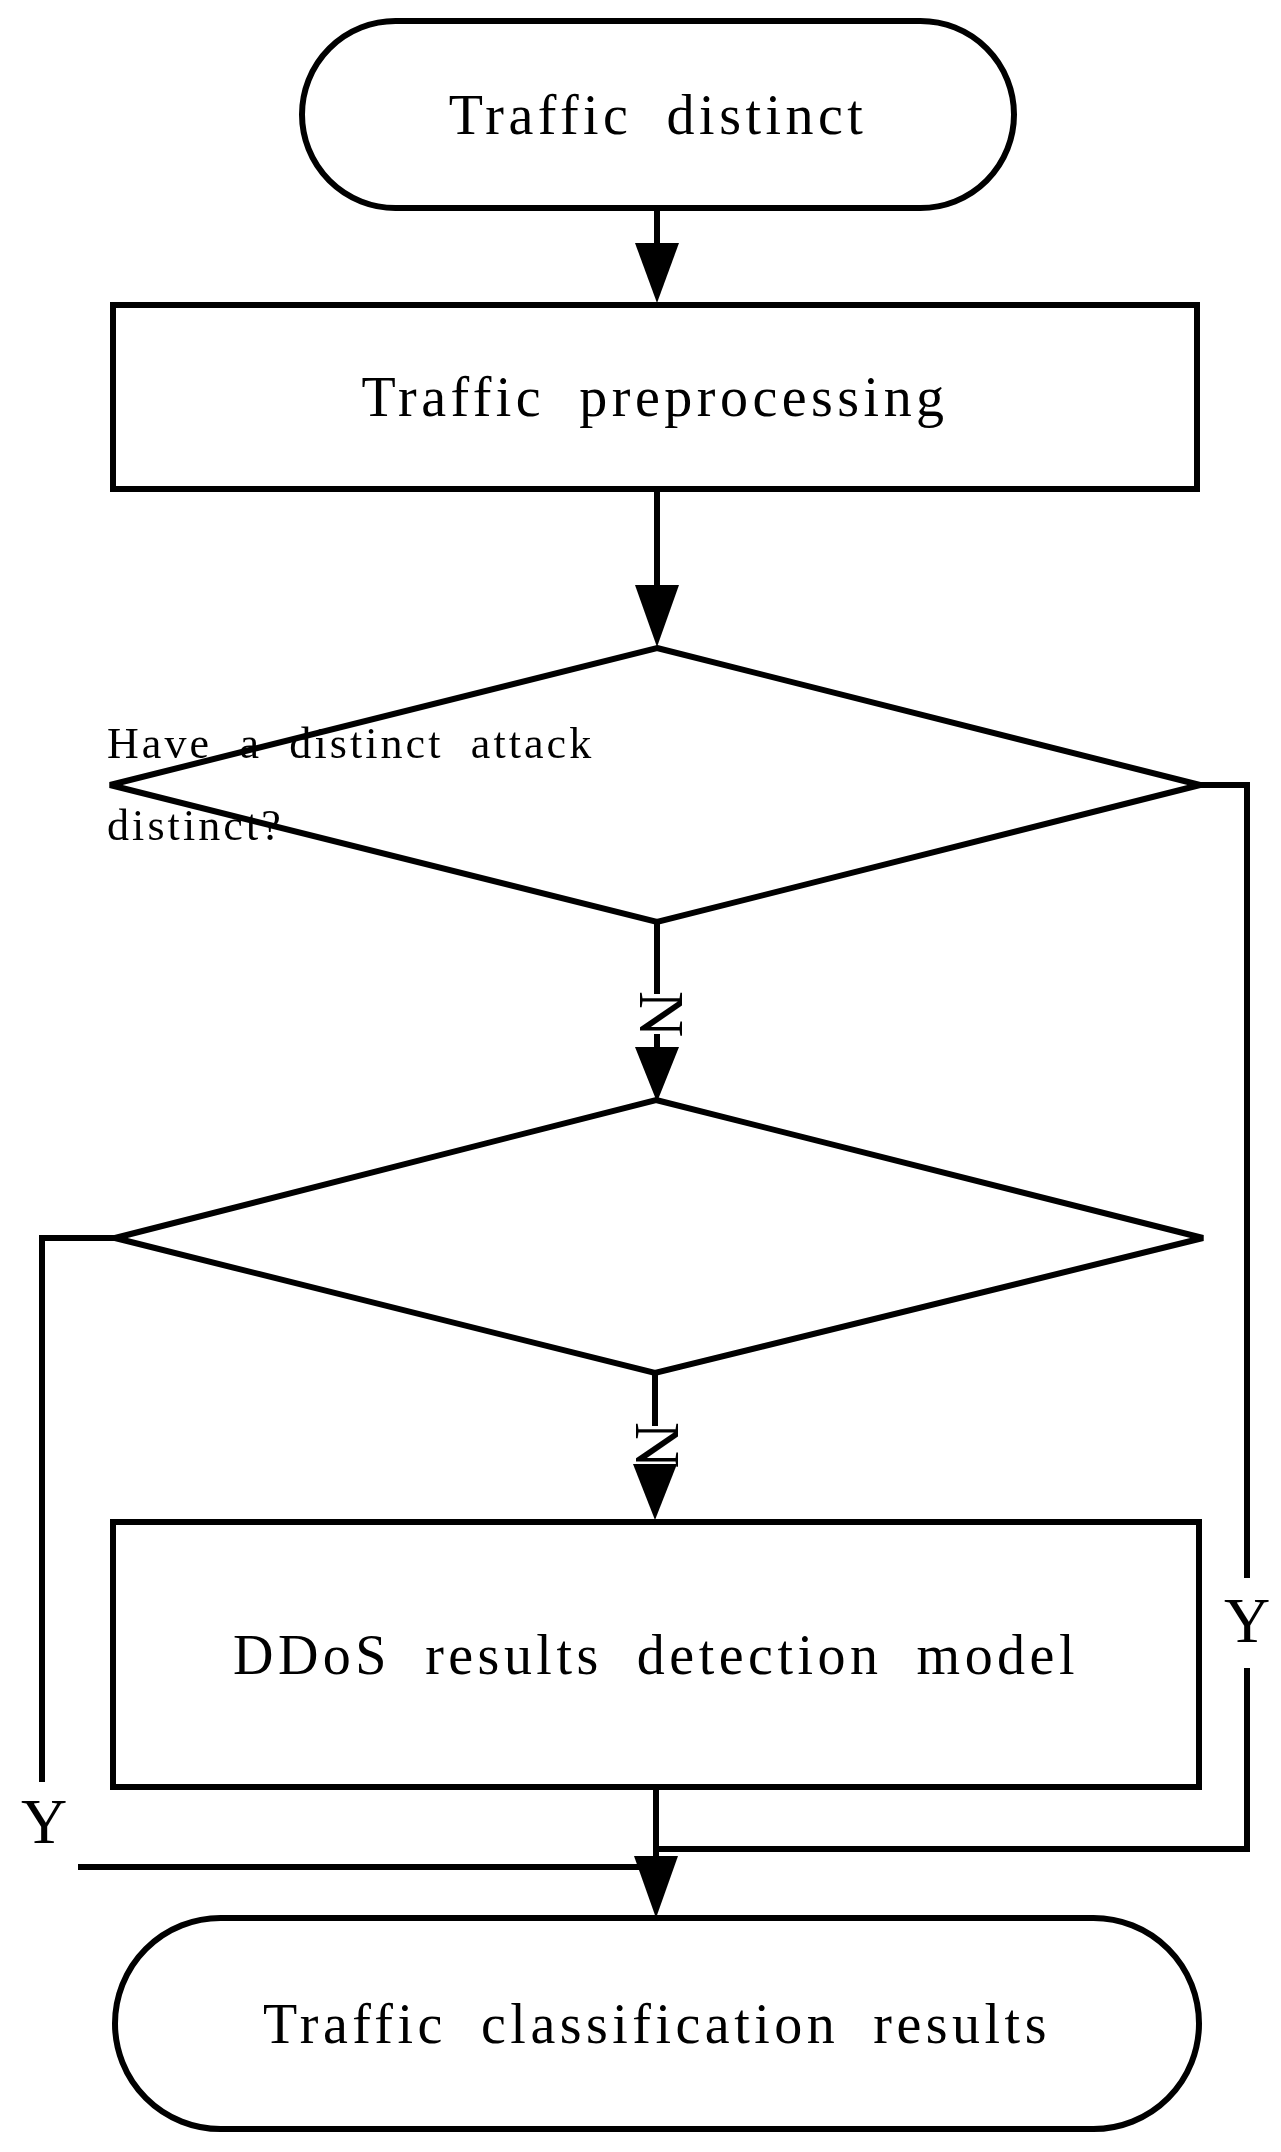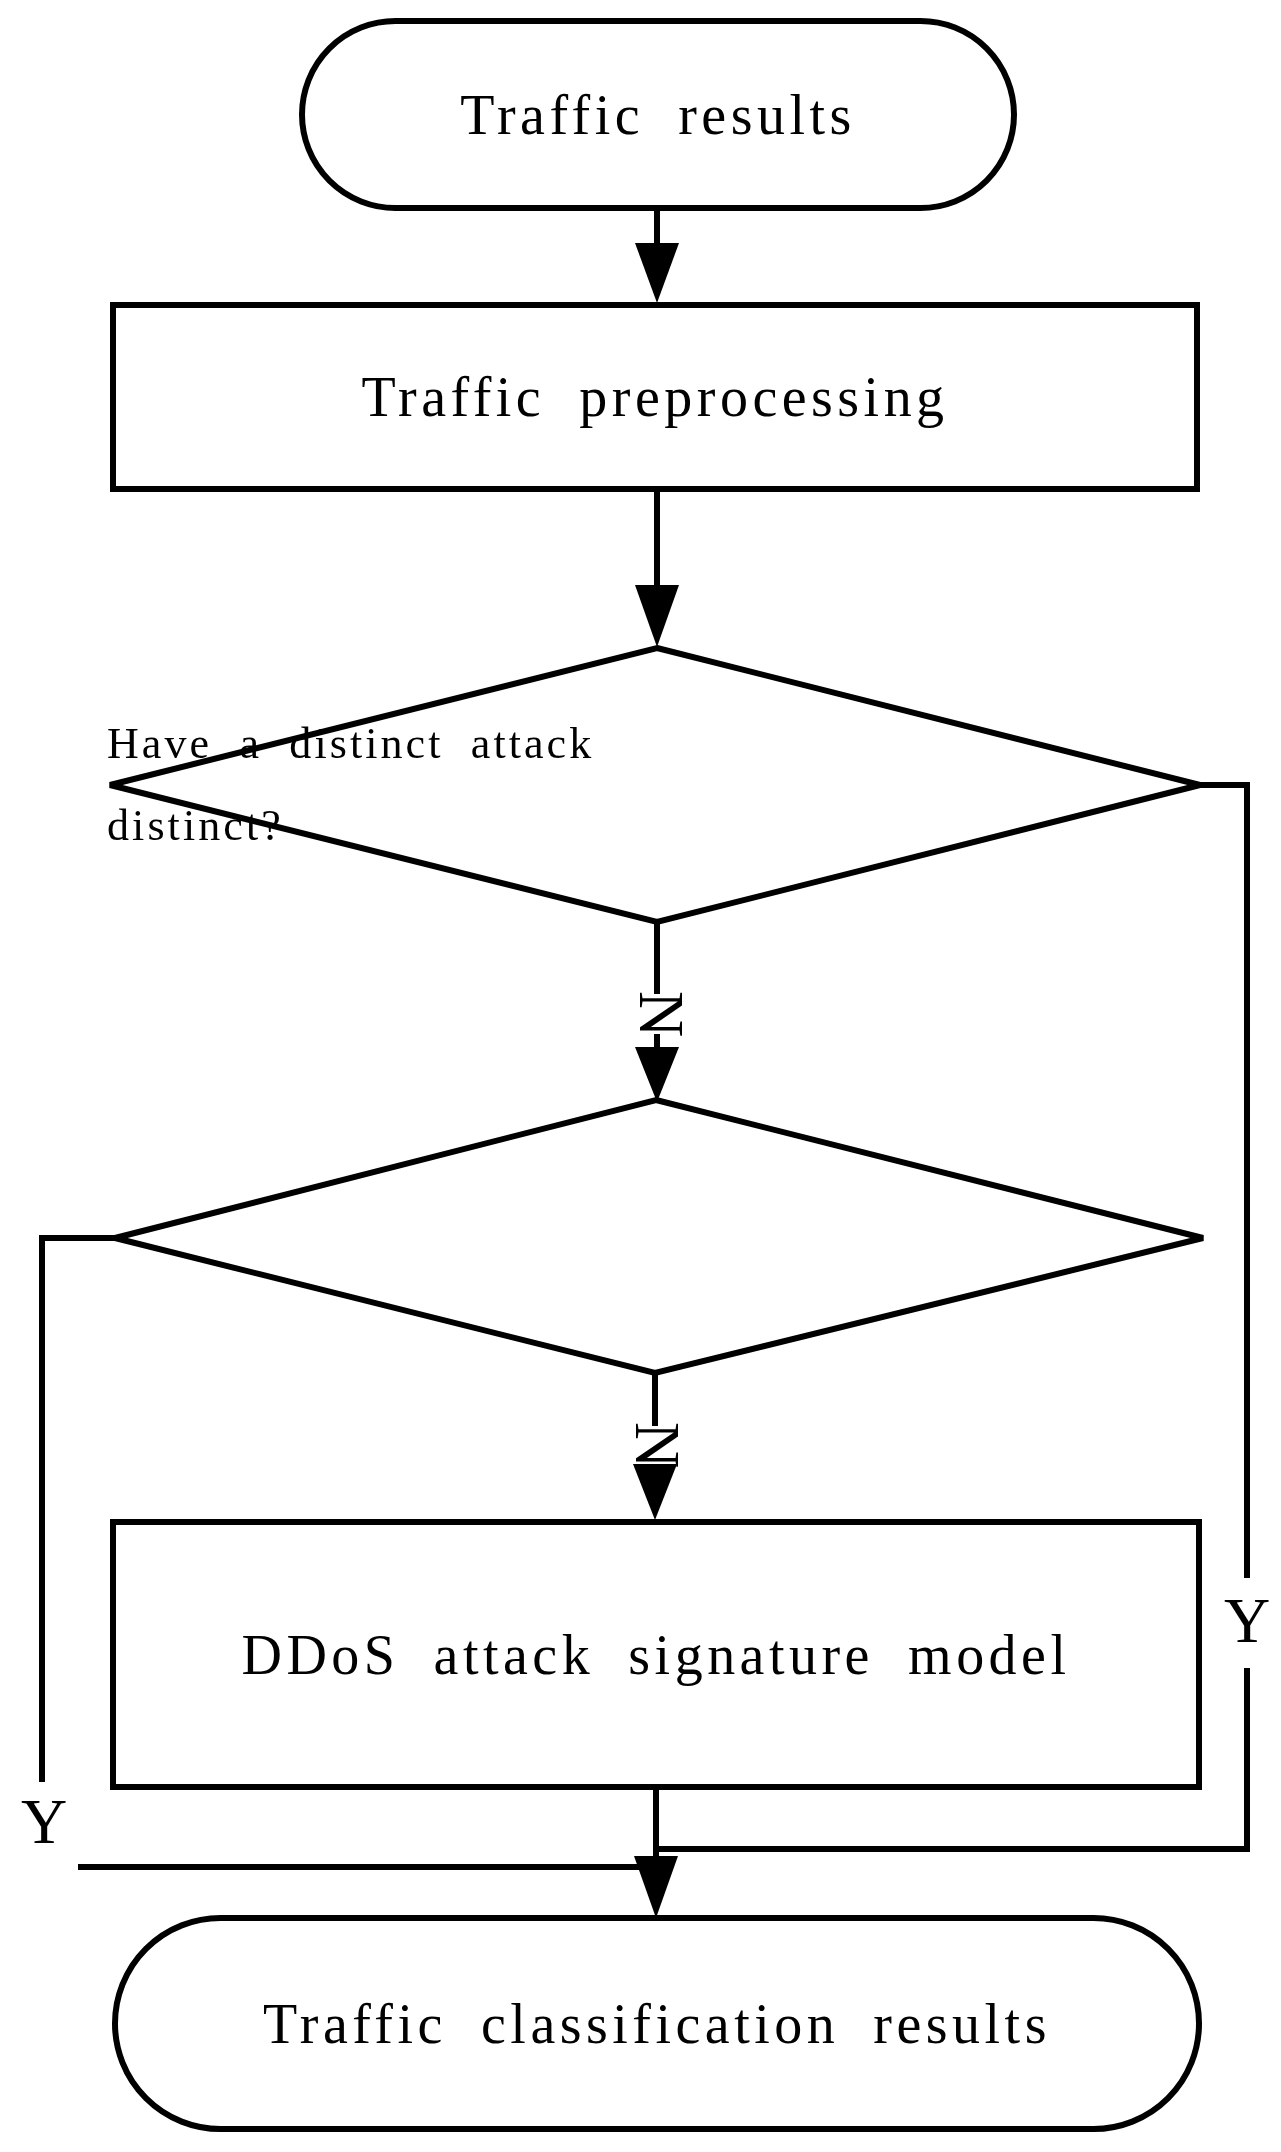--- a/index.html
+++ b/index.html
@@ -79,35 +79,35 @@
       <polygon points="634,1856 678,1856 656,1918"></polygon>
     </g>
 
     <g stroke="#000000" stroke-width="6" fill="#ffffff">
       <polygon points="657,648 1200,785 657,922 110,785"></polygon>
       <polygon points="656,1100 1203,1238 655,1373 115,1238"></polygon>
     </g>
   </svg>
 
   <div class="node terminator" style="left:299px;top:18px;width:718px;height:193px;">
-    <span class="node-label">Traffic results</span>
+    <span class="node-label">Traffic distinct</span>
   </div>
 
   <div class="node" style="left:110px;top:302px;width:1090px;height:190px;">
     <span class="node-label">Traffic preprocessing</span>
   </div>
 
   <div class="dlabel" style="left:107px;top:703px;width:1100px;">
     <div>Have a distinct attack</div>
     <div>distinct?</div>
   </div>
 
 
   <div class="node" style="left:110px;top:1519px;width:1092px;height:271px;">
-    <span class="node-label">DDoS attack signature model</span>
+    <span class="node-label">DDoS results detection model</span>
   </div>
 
   <div class="node terminator" style="left:112px;top:1915px;width:1090px;height:217px;">
     <span class="node-label">Traffic classification results</span>
   </div>
 
   <span class="edge-label rot" style="left:661px;top:1014px;">N</span>
   <span class="edge-label rot" style="left:657px;top:1445px;">N</span>
   <span class="edge-label" style="left:1247px;top:1621px;">Y</span>
   <span class="edge-label" style="left:44px;top:1822px;">Y</span>

